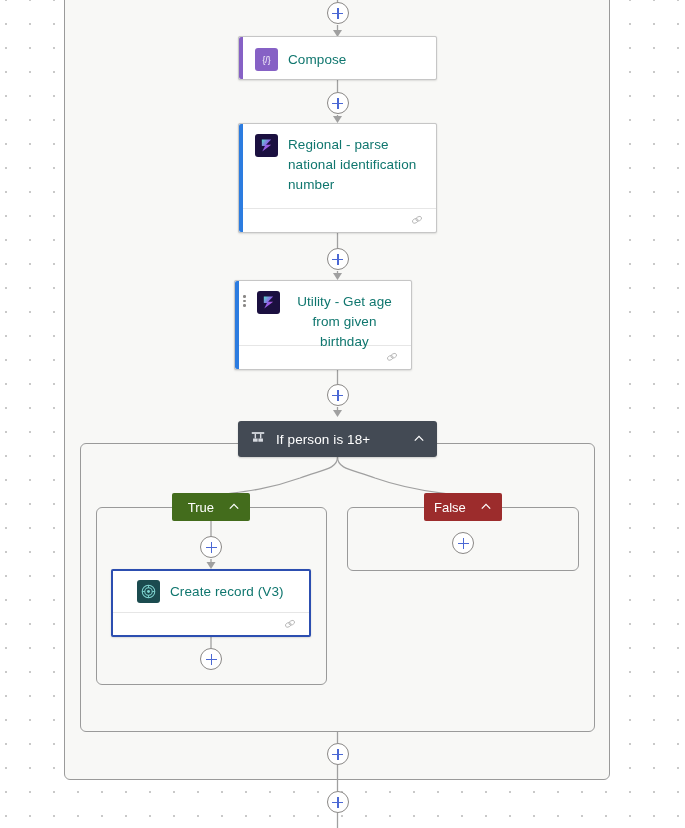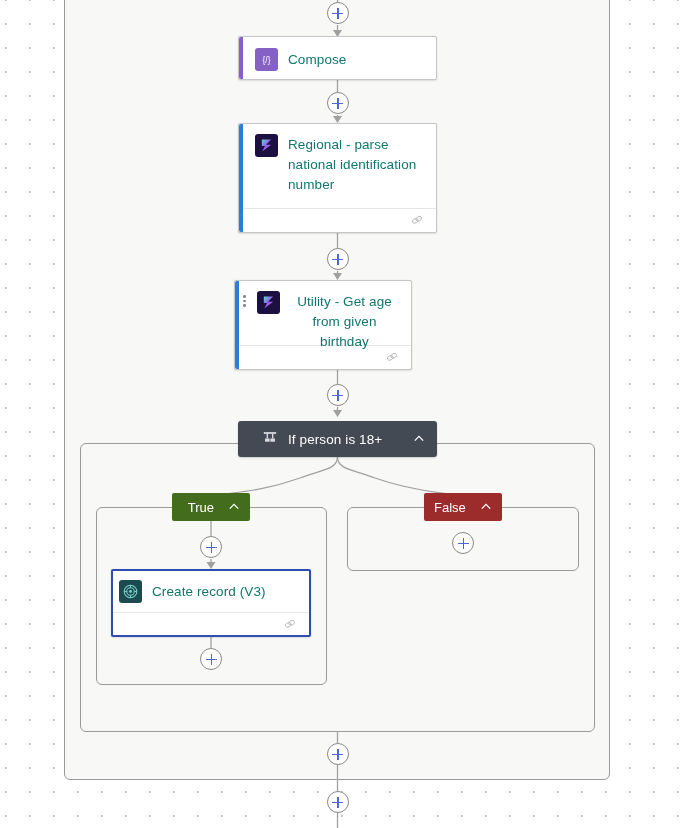--- a/index.html
+++ b/index.html
@@ -114,21 +114,21 @@
   .icon-dataverse { background: #1b4b4f; }
 
   
   .cond-node {
     position: absolute;
     background: #434a54;
     border-radius: 3px;
     height: 36px;
     display: flex;
     align-items: center;
-    padding: 0 12px 0 24px;
+    padding: 0 12px 0 12px;
     gap: 10px;
     box-sizing: border-box;
     box-shadow: 0 1px 2px rgba(0,0,0,0.18);
   }
   .cond-label {
     color: #ffffff;
     font-size: 13.5px;
     flex: 1;
     letter-spacing: 0.1px;
   }
@@ -338,21 +338,21 @@
     <span>
       <svg class="chev" width="12" height="12" viewBox="0 0 12 12" aria-hidden="true">
         <path d="M1.8 7.6 L6 3.4 L10.2 7.6" fill="none" stroke="#ffffff" stroke-width="1.25"></path>
       </svg>
     </span>
   </div>
 
   <div class="plus" style="left:200px; top:536px;"></div>
 
   <div class="node selected" style="left:111px; top:569px; width:200px; height:68px;">
-    <div class="node-body" style="align-items:center; height:41px; padding:0 12px 0 6px; box-sizing:border-box;">
+    <div class="node-body" style="align-items:center; height:41px; padding:0 12px 0 24px; box-sizing:border-box;">
       <span class="icon-sq icon-dataverse">
         <svg width="17" height="17" viewBox="0 0 20 20" aria-hidden="true">
           <circle cx="10" cy="10" r="7.4" fill="none" stroke="#7fd4d0" stroke-width="1.2"></circle>
           <circle cx="10" cy="10" r="4.4" fill="none" stroke="#7fd4d0" stroke-width="1.2"></circle>
           <circle cx="10" cy="10" r="1.7" fill="#7fd4d0"></circle>
           <path d="M10 2.6 L10 5.6 M10 14.4 L10 17.4 M2.6 10 L5.6 10 M14.4 10 L17.4 10" stroke="#7fd4d0" stroke-width="1.1"></path>
         </svg>
       </span>
       <span class="node-title">Create record (V3)</span>
     </div>

